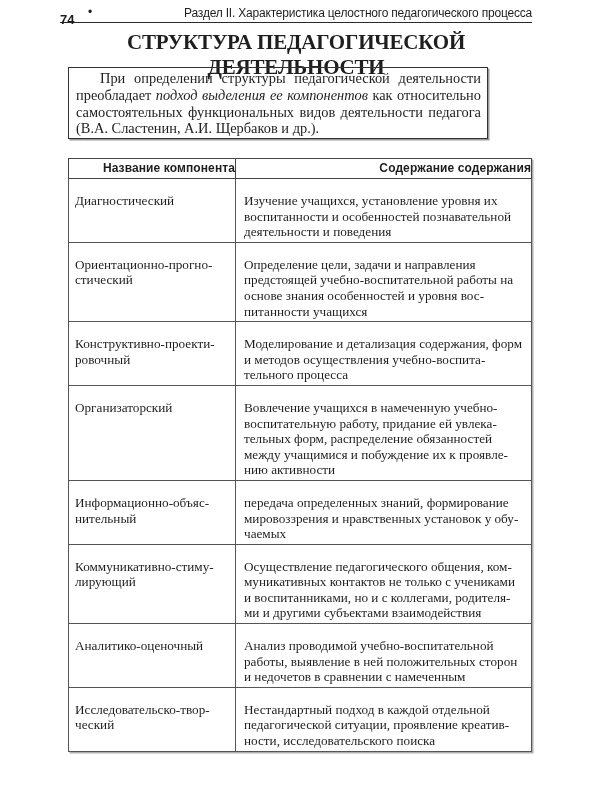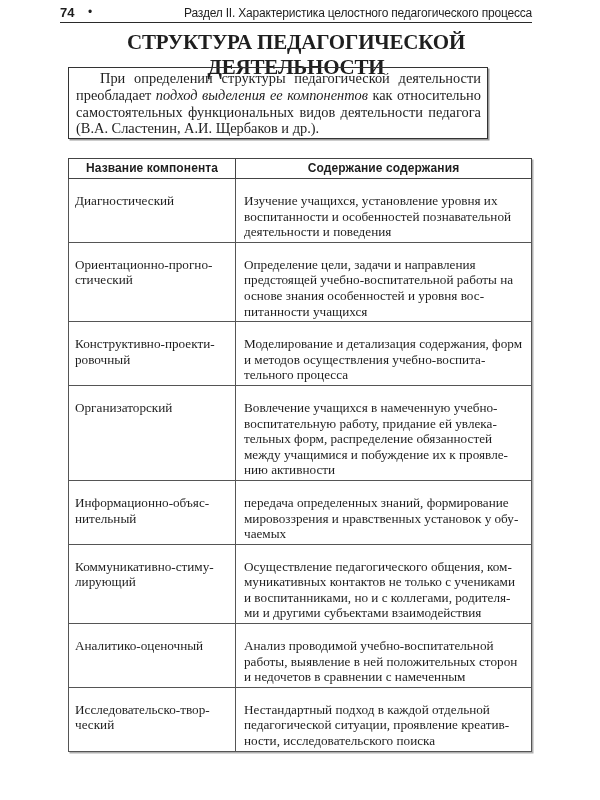--- a/index.html
+++ b/index.html
@@ -2,21 +2,21 @@
 <html><head>
   <meta charset="utf-8">
   <style>
     html, body { margin: 0; padding: 0; background: #ffffff; }
     body { width: 600px; height: 800px; position: relative; overflow: hidden; color: #1e1e1e; }
     .running-head {
       position: absolute; left: 60px; top: 2px; width: 472px; height: 20px;
       border-bottom: 1.5px solid #2a2a2a;
       font-family: "Liberation Sans", sans-serif; font-size: 11.5px;
     }
-    .page-num { position: absolute; left: 0; top: 3px; font-weight: bold; font-size: 13px; }
+    .page-num { position: absolute; left: 0; top: 10px; font-weight: bold; font-size: 13px; }
     .bullet { position: absolute; left: 28px; top: 3px; font-size: 12px; }
     .section-title { position: absolute; right: 0; top: 4px; font-size: 12px; letter-spacing: -0.2px; text-align: right; }
     .page-title {
       position: absolute; left: 60px; width: 472px; top: 30px; text-align: center;
       font-family: "Liberation Serif", serif; font-weight: bold; font-size: 21px;
       letter-spacing: -0.2px;
     }
     .intro-box {
       position: absolute; left: 68px; top: 67px; width: 420px; height: 72px;
       border: 1.2px solid #333; box-shadow: 1.5px 1.5px 0 #9a9a9a;
@@ -27,21 +27,21 @@
     .intro-box p { margin: 0; text-indent: 24px; }
     .intro-box em { font-style: italic; }
     .comp-table {
       position: absolute; left: 68px; top: 158px; width: 464px;
       border-collapse: collapse; border: 1.3px solid #3a3a3a;
       box-shadow: 1.5px 1.5px 0 #b0b0b0;
       font-family: "Liberation Serif", serif; font-size: 13.2px; line-height: 15.6px;
     }
     .comp-table th {
       font-family: "Liberation Sans", sans-serif; font-weight: bold; font-size: 12px;
-      height: 19px; padding: 0; text-align: center;
+      height: 19px; padding: 0; text-align: right;
       border: 1px solid #444; letter-spacing: 0.1px;
     }
     .comp-table td {
       border: 1px solid #555; vertical-align: top; padding: 14px 6px 2px 6px; text-align: left;
     }
     .comp-table td.name { width: 154px; }
     .comp-table td.desc { padding-left: 8px; }
   </style>
 </head>
 <body>

